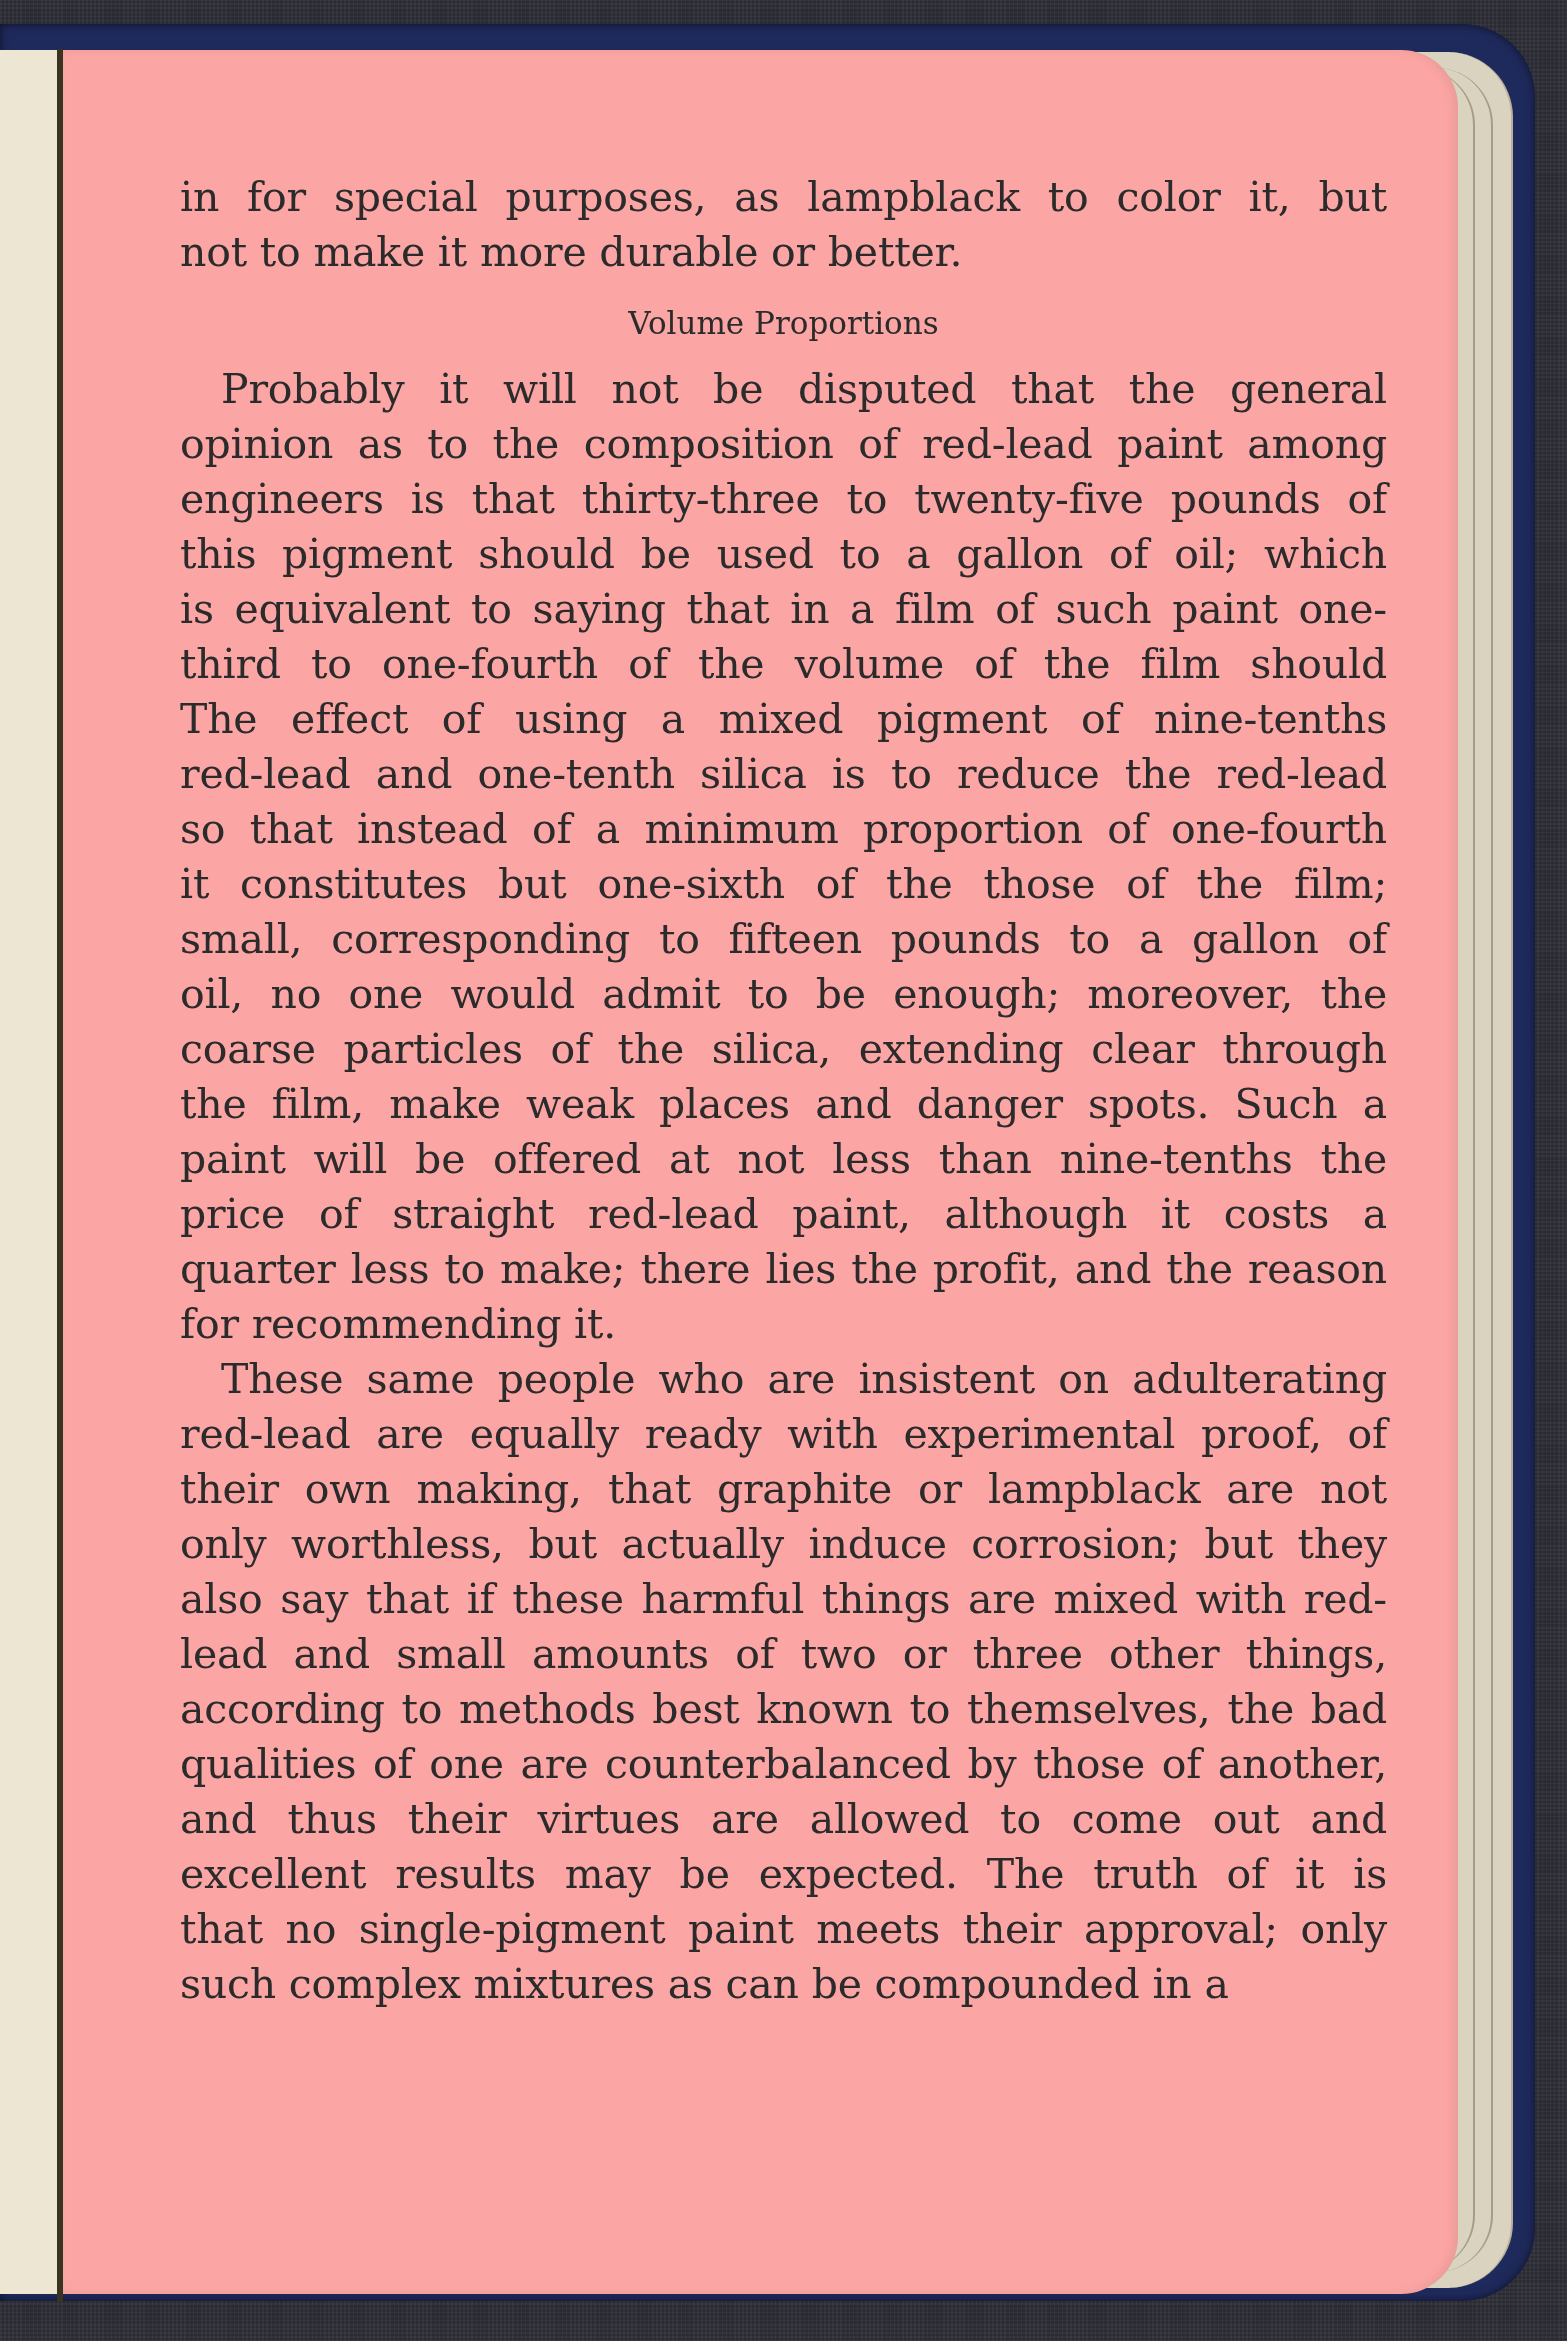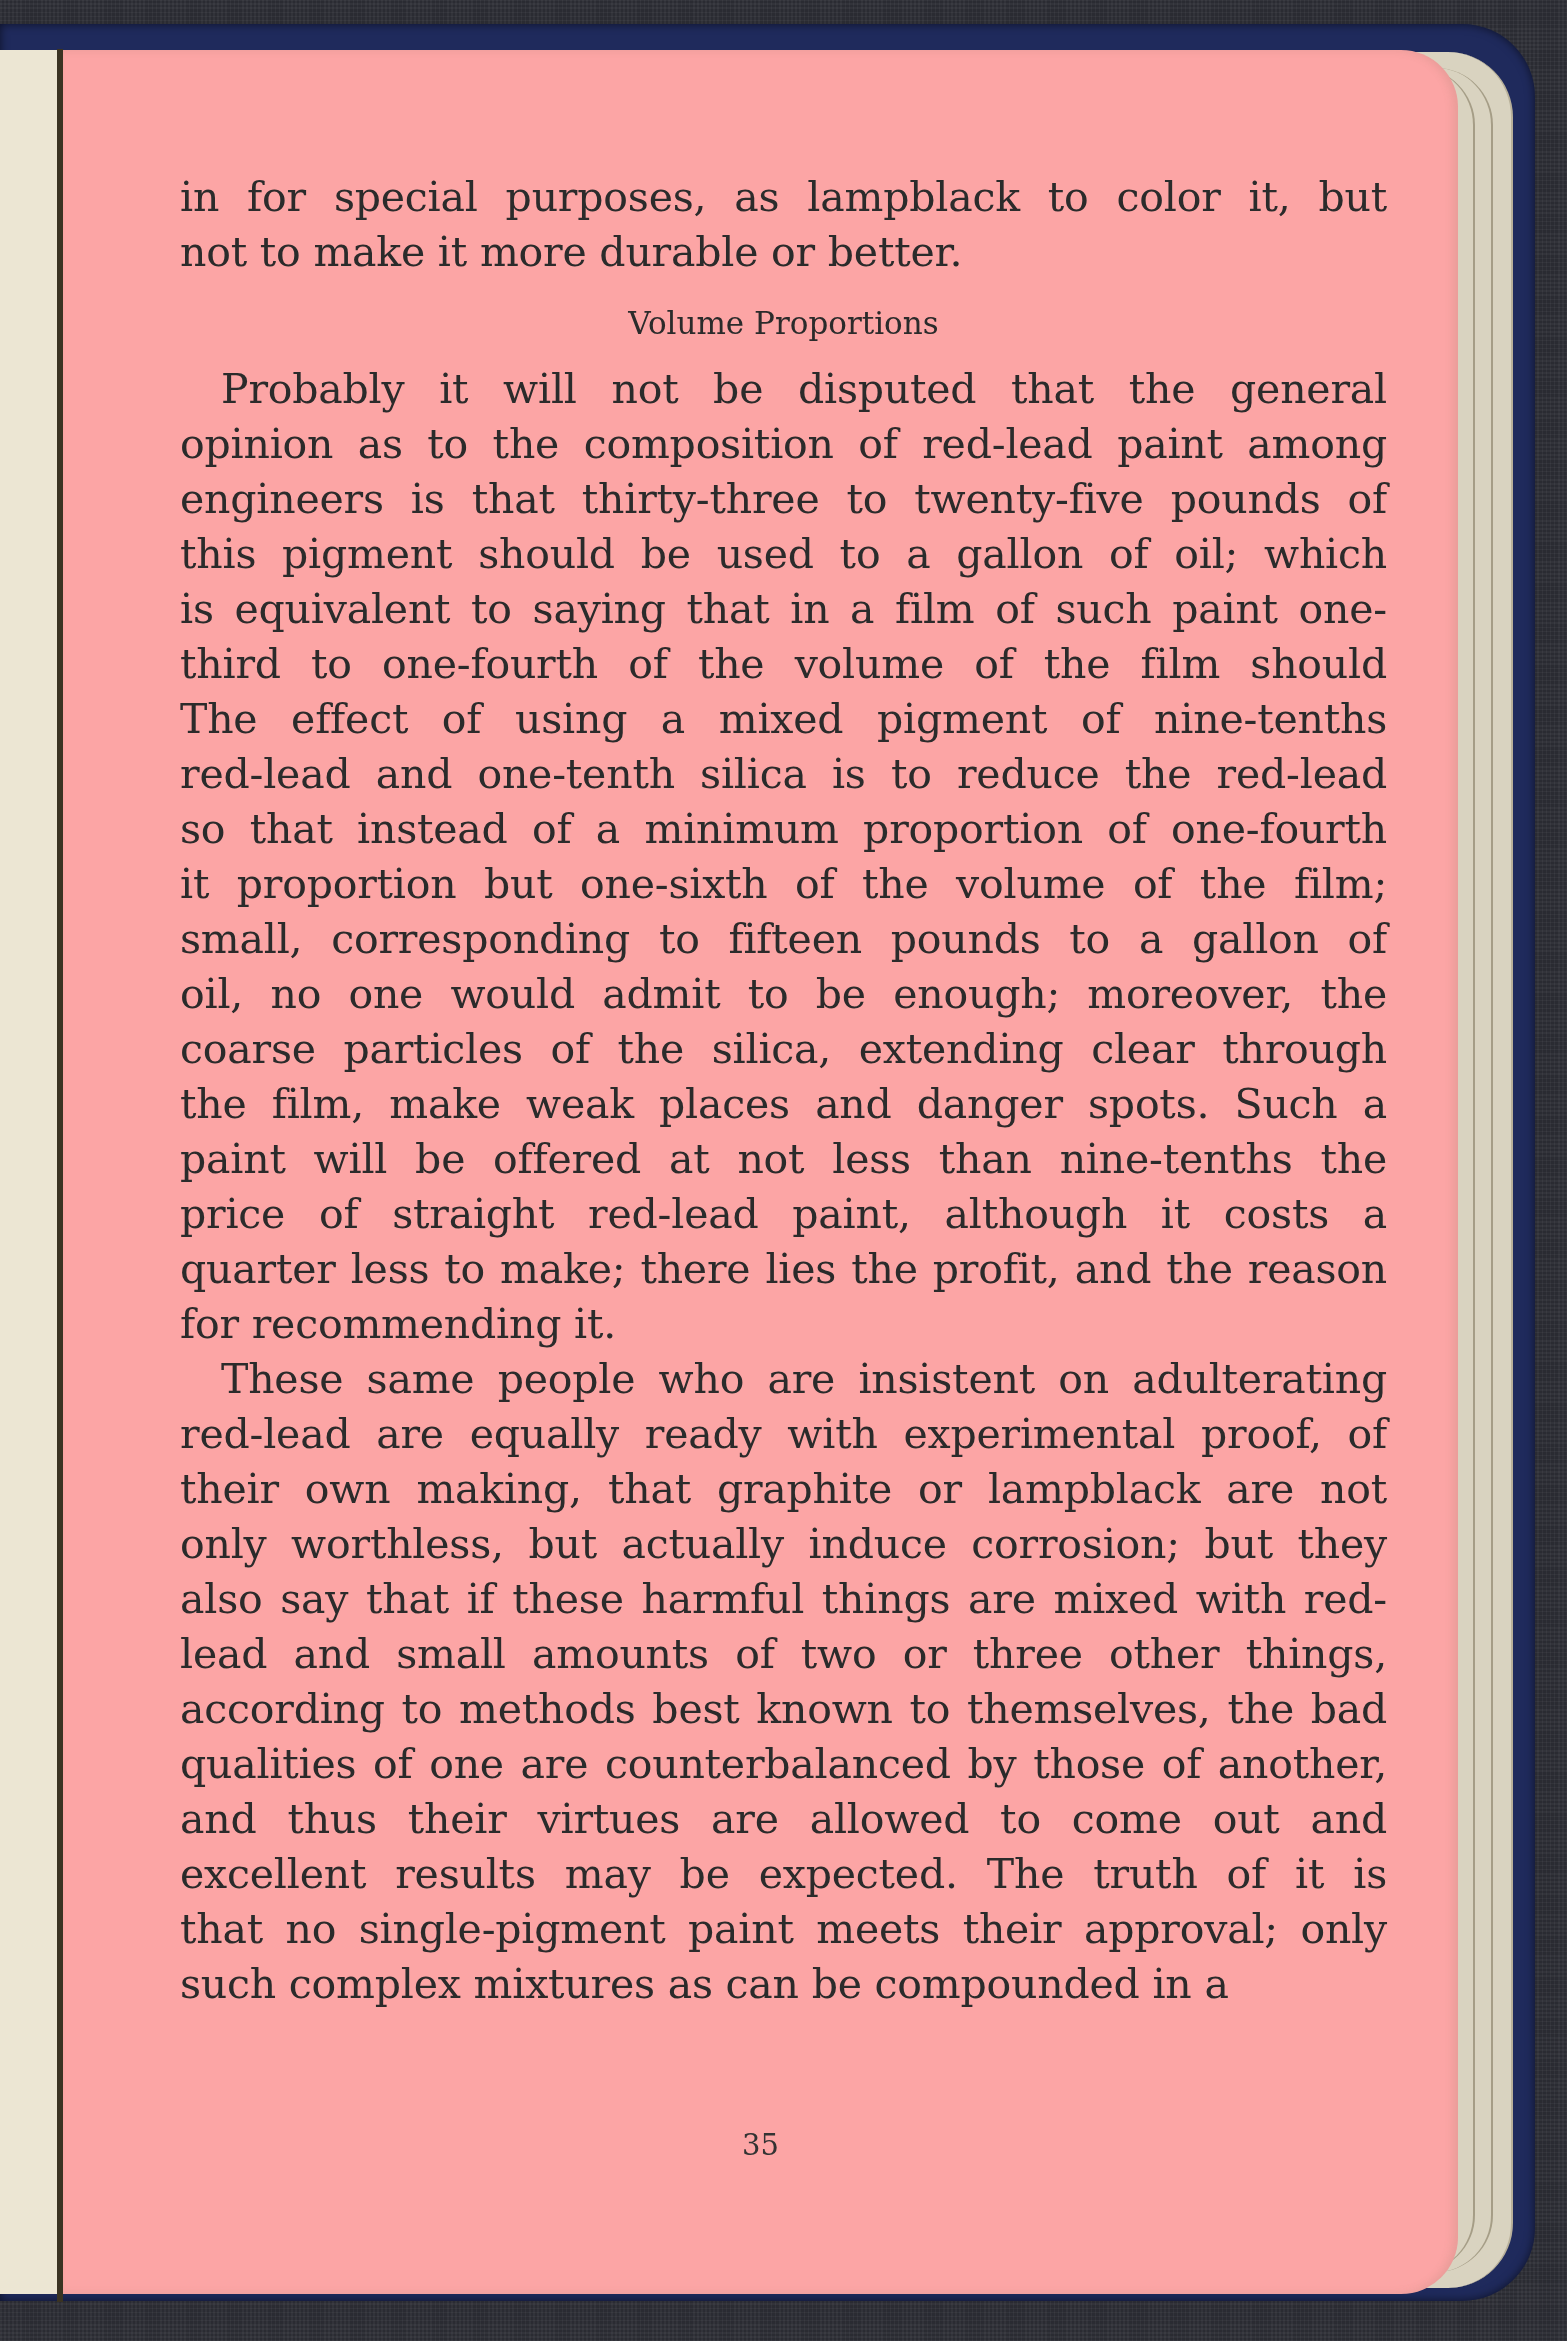--- a/index.html
+++ b/index.html
@@ -91,21 +91,21 @@
     <div id="para1">
         <div class="line indent">Probably it will not be disputed that the general</div>
         <div class="line">opinion as to the composition of red-lead paint among</div>
         <div class="line">engineers is that thirty-three to twenty-five pounds of</div>
         <div class="line">this pigment should be used to a gallon of oil; which</div>
         <div class="line">is equivalent to saying that in a film of such paint one-</div>
         <div class="line">third to one-fourth of the volume of the film should</div>
         <div class="line">The effect of using a mixed pigment of nine-tenths</div>
         <div class="line">red-lead and one-tenth silica is to reduce the red-lead</div>
         <div class="line">so that instead of a minimum proportion of one-fourth</div>
-        <div class="line">it proportion but one-sixth of the volume of the film;</div>
+        <div class="line">it constitutes but one-sixth of the those of the film;</div>
         <div class="line">small, corresponding to fifteen pounds to a gallon of</div>
         <div class="line">oil, no one would admit to be enough; moreover, the</div>
         <div class="line">coarse particles of the silica, extending clear through</div>
         <div class="line">the film, make weak places and danger spots.  Such a</div>
         <div class="line">paint will be offered at not less than nine-tenths the</div>
         <div class="line">price of straight red-lead paint, although it costs a</div>
         <div class="line">quarter less to make; there lies the profit, and the reason</div>
         <div class="line last">for recommending it.</div>
       </div>
     <div id="para2">
@@ -117,15 +117,14 @@
         <div class="line">lead and small amounts of two or three other things,</div>
         <div class="line">according to methods best known to themselves, the bad</div>
         <div class="line">qualities of one are counterbalanced by those of another,</div>
         <div class="line">and thus their virtues are allowed to come out and</div>
         <div class="line">excellent results may be expected.  The truth of it is</div>
         <div class="line">that no single-pigment paint meets their approval; only</div>
         <div class="line last">such complex mixtures as can be compounded in a</div>
       </div>
   </div>
 
-  <div class="page-number">35</div>
 </div>
 
 
 </body></html>

